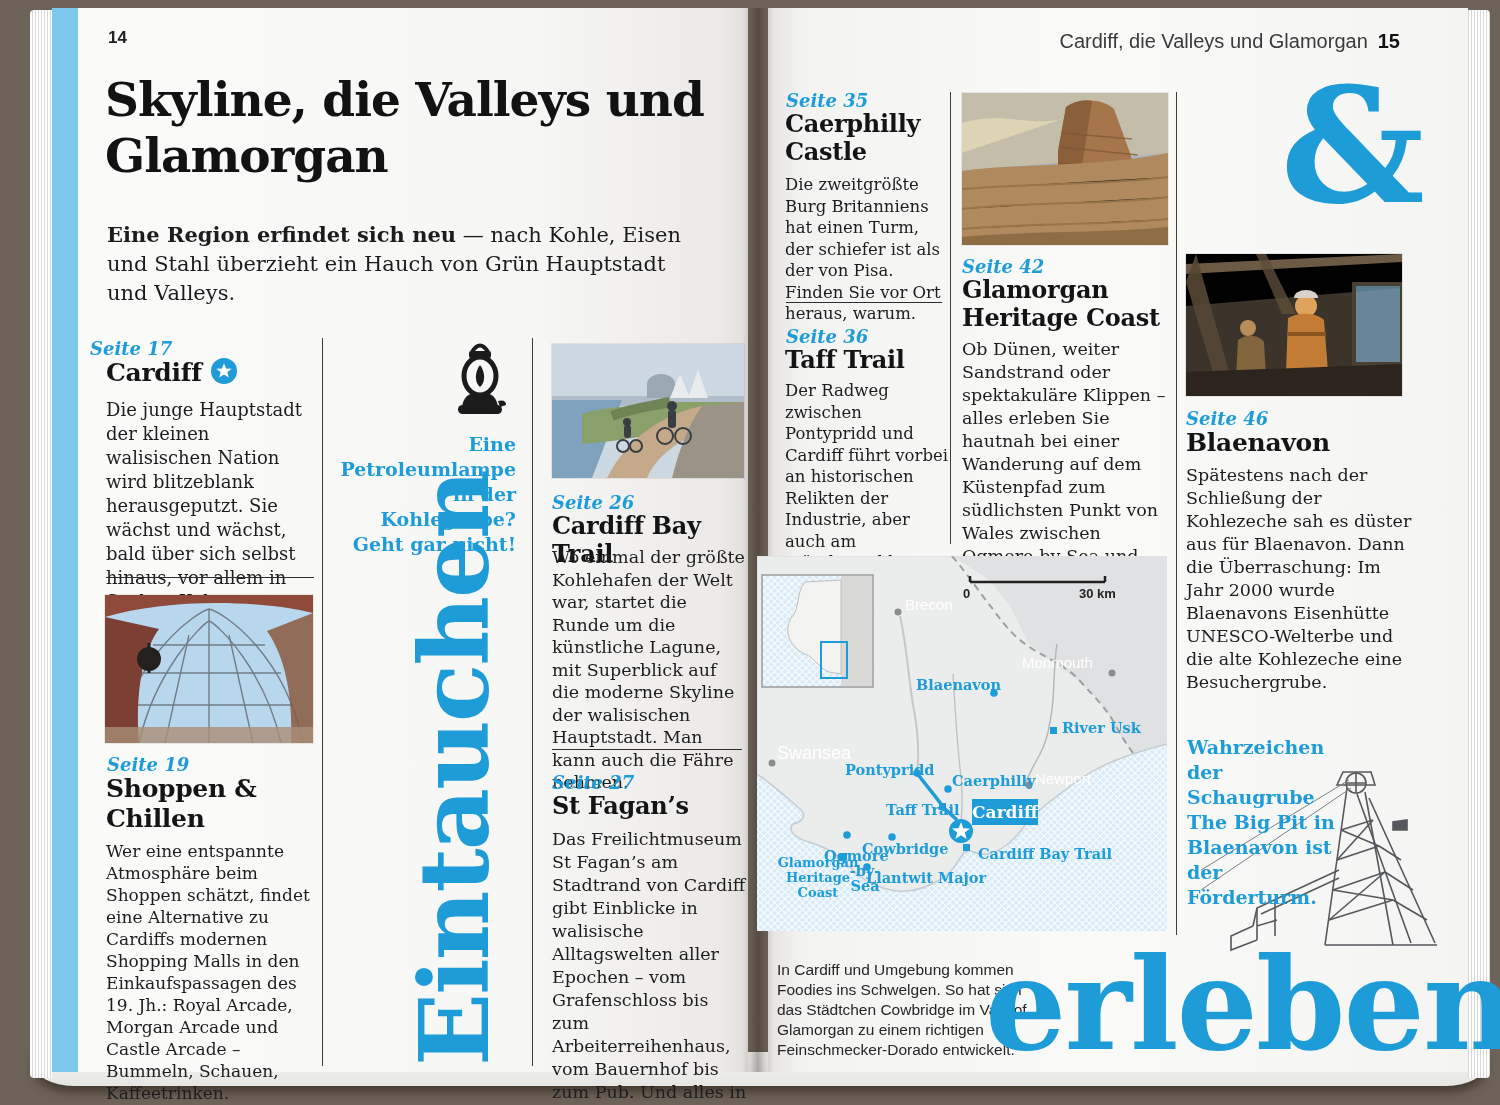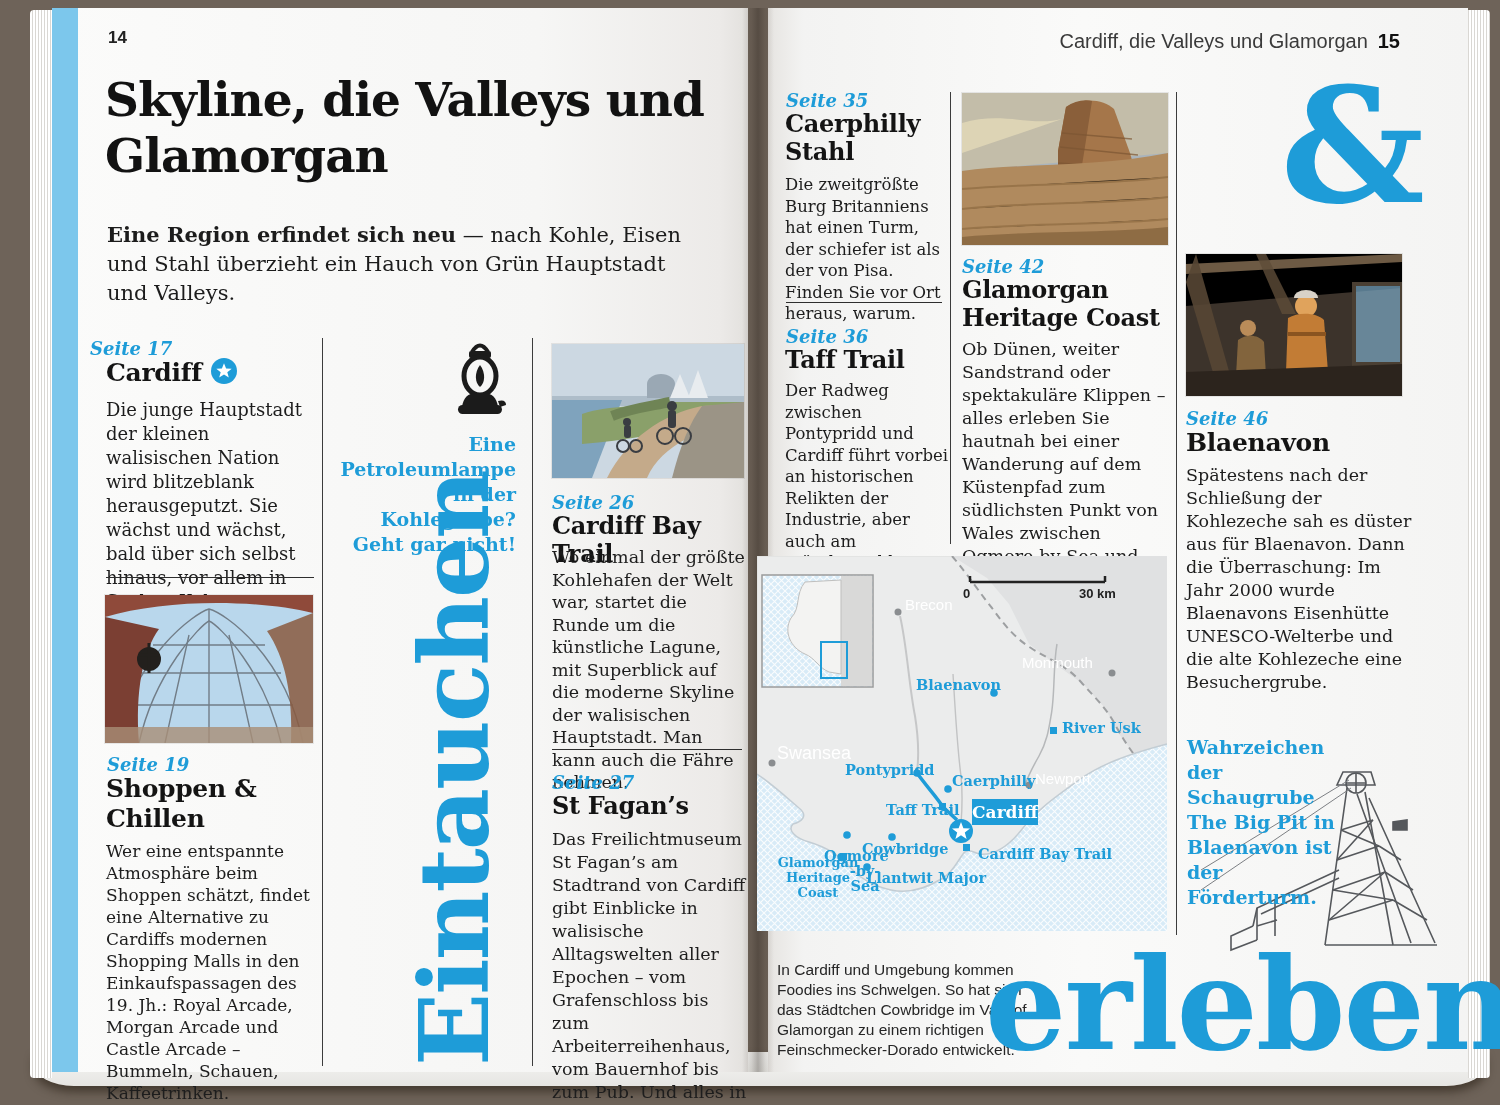--- a/index.html
+++ b/index.html
@@ -159,21 +159,21 @@
 <div class="abs bodytxt" style="left:552px;top:828px;width:196px;font-size:17.5px;line-height:23px;">Das Freilichtmuseum St Fagan’s am Stadtrand von Cardiff gibt Einblicke in walisische Alltagswelten aller Epochen – vom Grafenschloss bis zum Arbeiterreihenhaus, vom Bauernhof bis zum Pub. Und alles in einem herrlichen Park mit viel Grün.</div>
 
 <div class="abs rp-header" style="left:950px;top:30px;width:450px;">
   <span>Cardiff, die Valleys und Glamorgan</span><b>15</b>
 </div>
 
 <div class="abs rule-v" style="left:950px;top:92px;height:452px;"></div>
 <div class="abs rule-v" style="left:1176px;top:92px;height:843px;"></div>
 
 <div class="abs seite" style="left:786px;top:90px;">Seite 35</div>
-<div class="abs hsec sm" style="left:785px;top:110px;width:150px;">Caerphilly Stahl</div>
+<div class="abs hsec sm" style="left:785px;top:110px;width:150px;">Caerphilly Castle</div>
 <div class="abs bodytxt" style="left:785px;top:174px;width:164px;font-size:16.5px;line-height:21.5px;">Die zweitgrößte Burg Britanniens hat einen Turm, der schiefer ist als der von Pisa. Finden Sie vor Ort heraus, warum.</div>
 <div class="abs rule-h" style="left:786px;top:302px;width:156px;"></div>
 <div class="abs seite" style="left:786px;top:326px;">Seite 36</div>
 <div class="abs hsec sm" style="left:785px;top:346px;width:160px;">Taff Trail</div>
 <div class="abs bodytxt" style="left:785px;top:380px;width:164px;font-size:16.5px;line-height:21.5px;">Der Radweg zwischen Pontypridd und Cardiff führt vorbei an historischen Relikten der Industrie, aber auch am Märchenschloss eines Kohlebarons und an einer Kathedrale.</div>
 
 <div class="abs photo" style="left:962px;top:93px;width:206px;height:152px;">
   <svg width="206" height="152" viewBox="0 0 206 152">
     <rect width="206" height="152" fill="#aab4bc"></rect>
     <path d="M0 0 L206 0 L206 60 L0 78 Z" fill="#c3bda9"></path>

